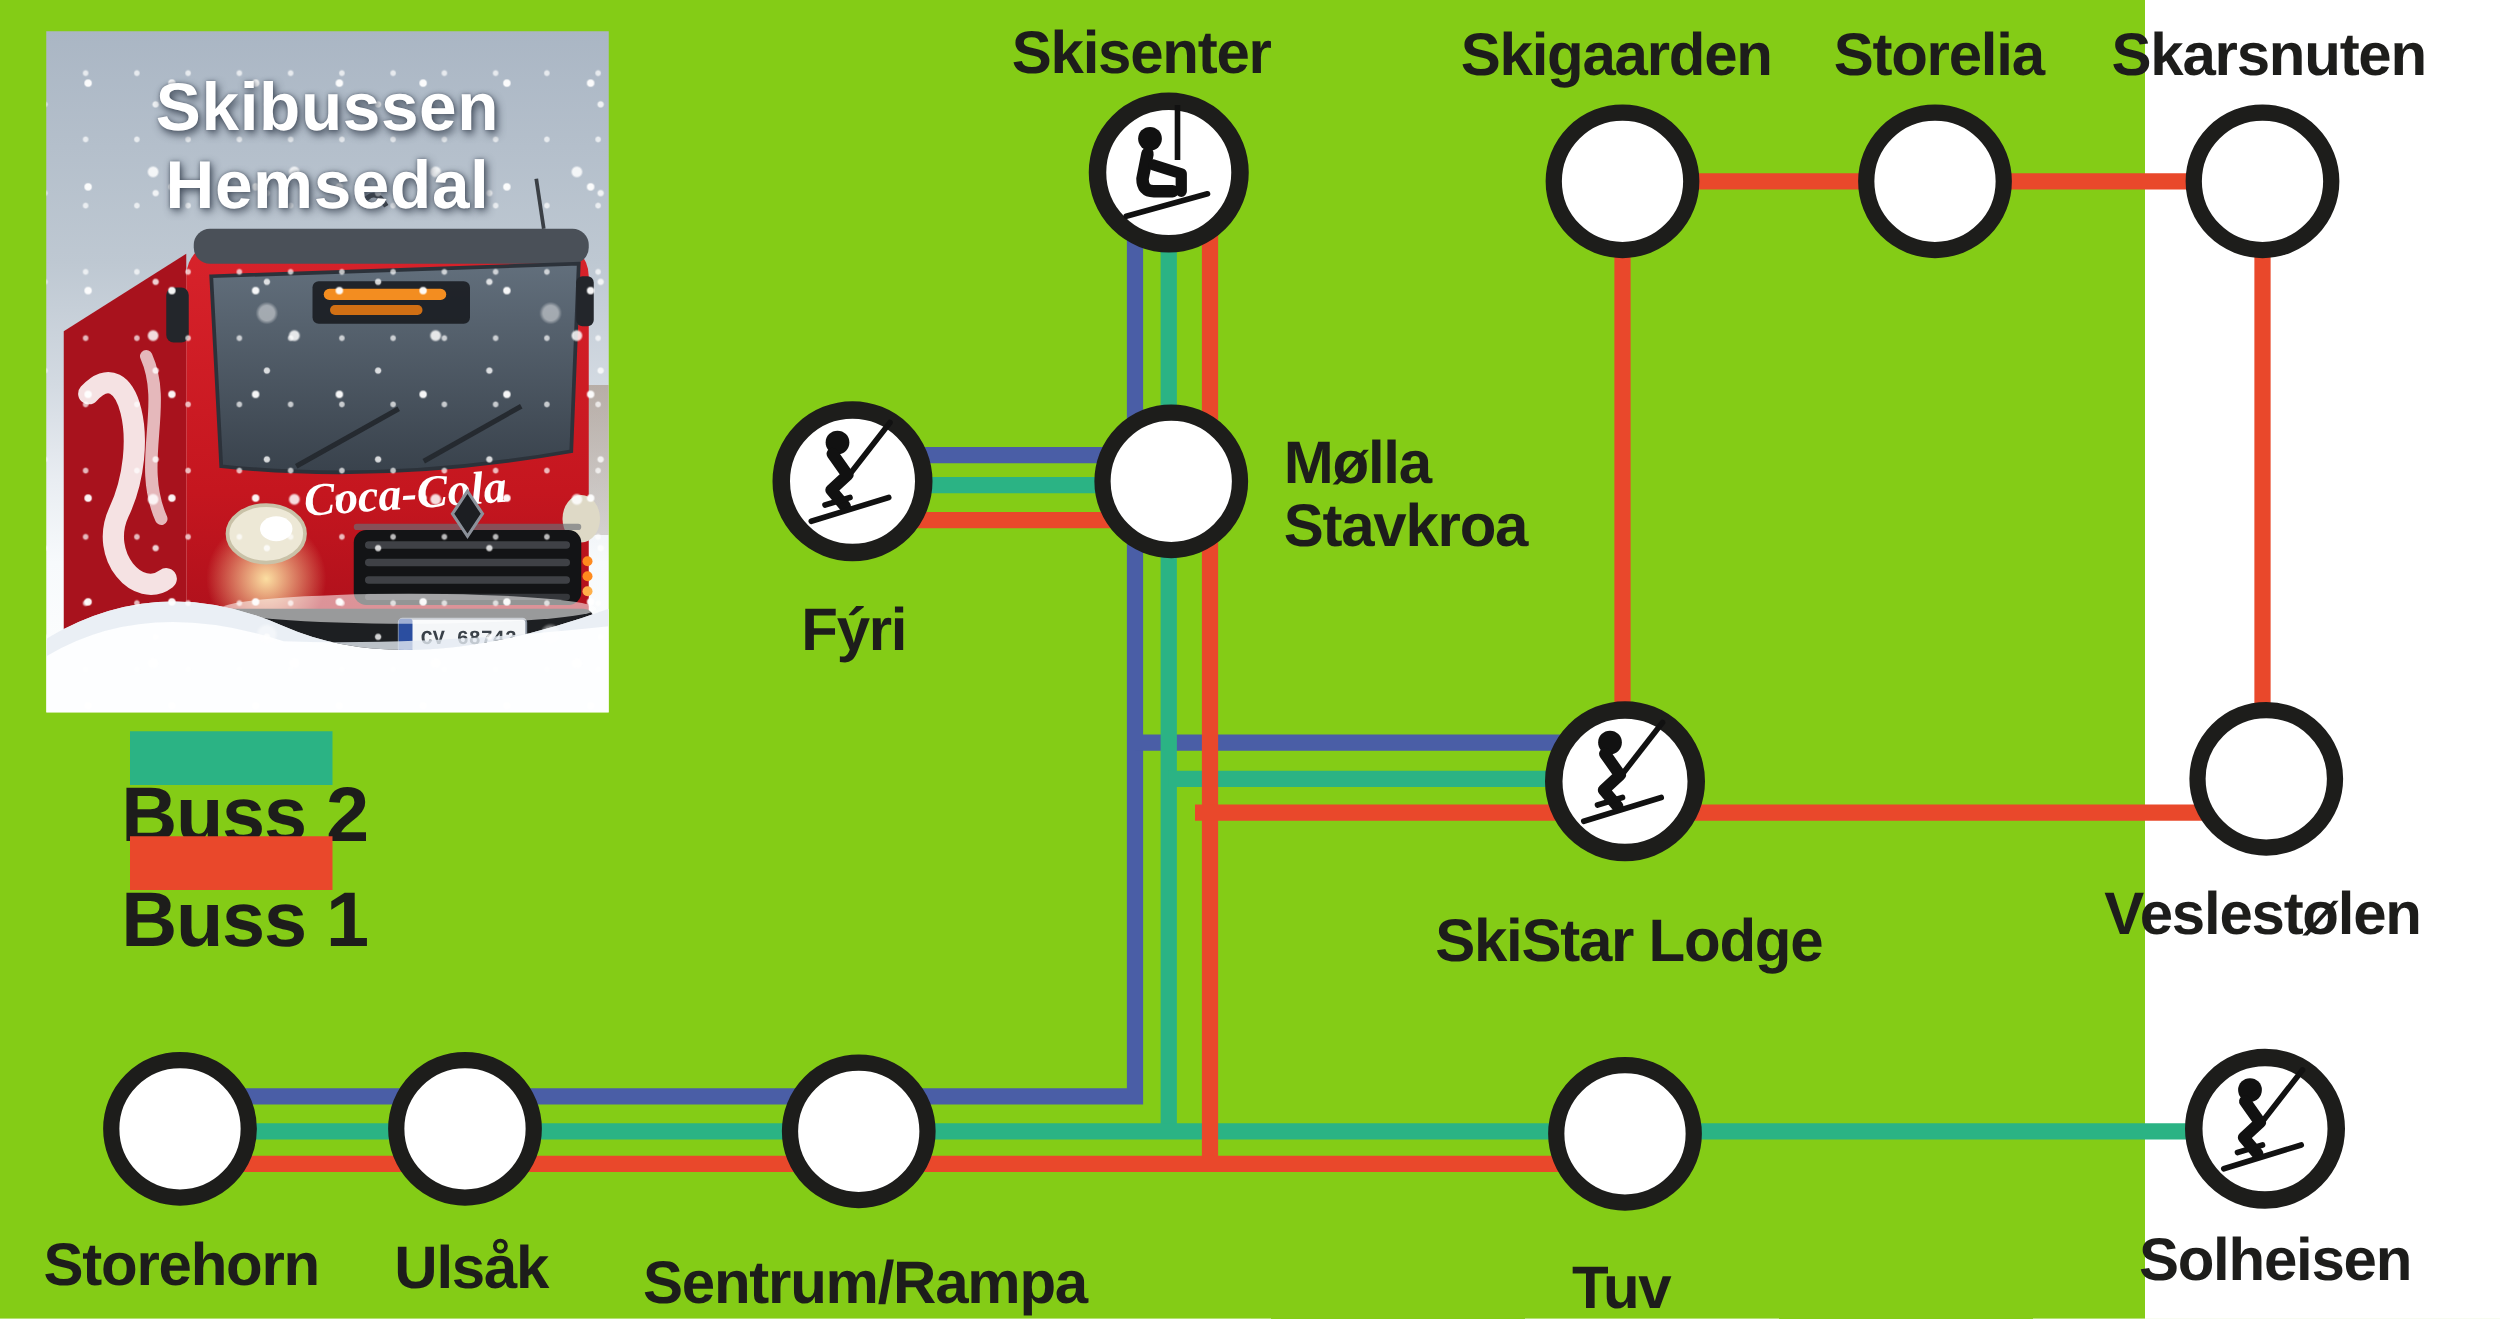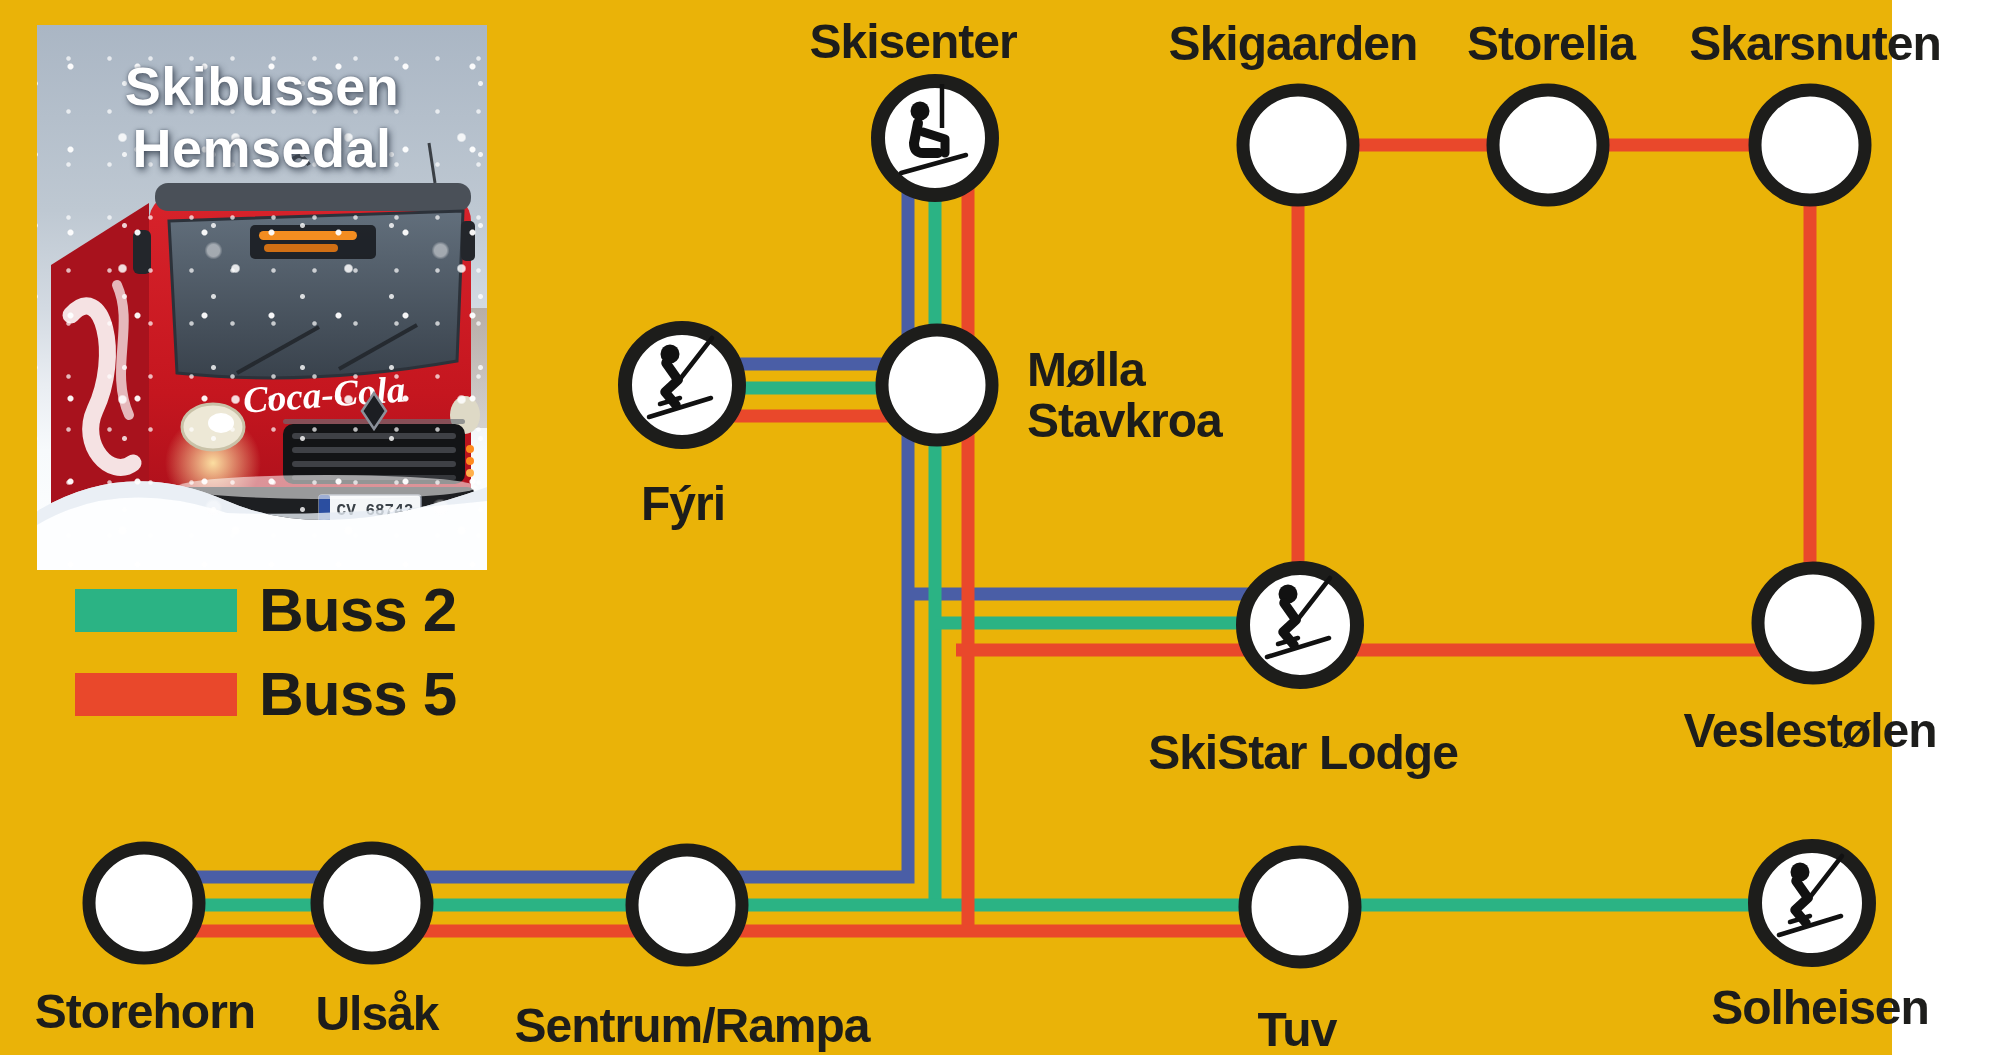--- a/index.html
+++ b/index.html
@@ -1,17 +1,17 @@
 <!DOCTYPE html>
 <html><head>
 <meta charset="utf-8">
 <style>
   html,body{margin:0;padding:0;background:#fff;}
   body{width:2000px;height:1055px;overflow:hidden;font-family:"Liberation Sans",sans-serif;}
-  .canvas{position:relative;width:1892px;height:1055px;background:#eab308;}
+  .canvas{position:relative;width:1716px;height:1055px;background:#84cc16;}
 
   
   .map-svg{position:absolute;left:0;top:0;width:2000px;height:1055px;}
   .station-label{font-family:"Liberation Sans",sans-serif;font-weight:bold;font-size:48px;
                  fill:#1d1d1b;letter-spacing:-1px;}
 
   
   .photo{position:absolute;left:37px;top:25px;width:450px;height:545px;overflow:hidden;
          background:linear-gradient(180deg,#aab6c4 0%,#bec8d2 34%,#d3dae2 52%,#e9edf2 66%,#f7fafc 78%,#ffffff 100%);}
   .photo .building{position:absolute;right:0;top:52%;width:20%;height:22%;
@@ -25,21 +25,21 @@
       radial-gradient(circle, rgba(255,255,255,.45) 6px, rgba(255,255,255,0) 9px),
       radial-gradient(circle, rgba(255,255,255,.8) 2px, rgba(255,255,255,0) 3px);
     background-size:67px 83px,113px 131px,41px 53px,227px 257px,89px 71px;
     background-position:0 0,29px 47px,11px 7px,63px 97px,43px 23px;}
   .photo-title{position:absolute;left:0;top:30px;width:100%;text-align:center;z-index:6;
     font-size:54px;font-weight:bold;color:#ffffff;letter-spacing:0.5px;
     text-shadow:2px 3px 7px rgba(55,65,80,.9), 0 0 3px rgba(90,100,115,.8);}
 
   
   .legend{position:absolute;left:75px;top:585px;z-index:4;}
-  .legend-row{display:flex;align-items:center;height:50px;margin-bottom:34px;}
+  .legend-row{display:flex;align-items:center;height:50px;margin-bottom:34px;flex-direction:column;}
   .legend-swatch{width:162px;height:43px;flex:0 0 auto;}
   .legend-label{margin-left:22px;font-size:62px;font-weight:bold;color:#1d1d1b;
     letter-spacing:-1px;line-height:50px;}
 </style>
 </head>
 <body>
 
 <div class="canvas">
 
   <svg class="map-svg" viewBox="0 0 2000 1055" xmlns="http://www.w3.org/2000/svg">
@@ -193,17 +193,17 @@
     <div class="photo-title">Skibussen Hemsedal</div>
   </div>
 
   <div class="legend">
     <div class="legend-row">
       <div class="legend-swatch" style="background: rgb(43, 179, 132);"></div>
       <div class="legend-label">Buss 2</div>
     </div>
     <div class="legend-row">
       <div class="legend-swatch" style="background: rgb(233, 72, 43);"></div>
-      <div class="legend-label">Buss 5</div>
+      <div class="legend-label">Buss 1</div>
     </div>
   </div>
 
 </div>
 
 </body></html>

